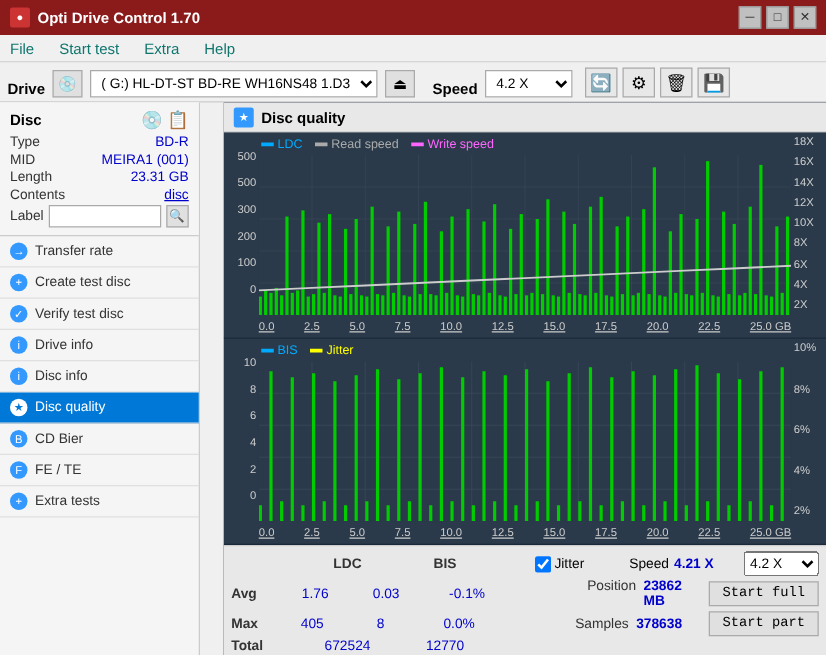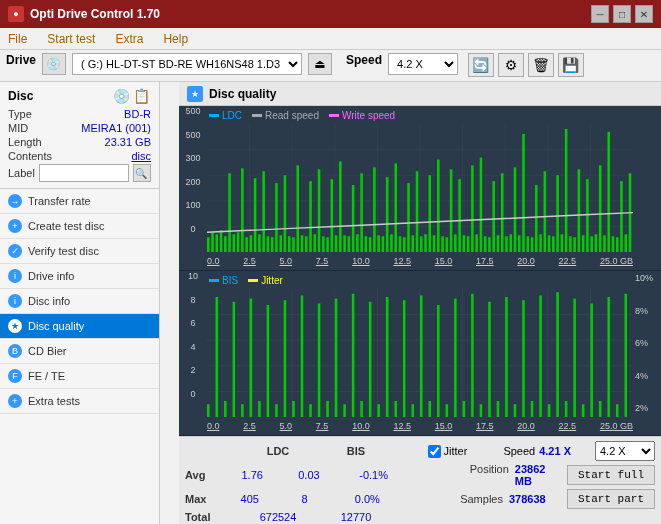--- a/index.html
+++ b/index.html
@@ -24,28 +24,28 @@
     
     .menubar {
       background: #f0f0f0;
       border-bottom: 1px solid #ccc;
       display: flex;
       align-items: center;
       padding: 2px 4px;
       height: 22px;
       gap: 12px;
     }
-    .menubar-item { font-size: 12px; color: #a16207; cursor: pointer; padding: 2px 4px; }
+    .menubar-item { font-size: 12px; color: #0f766e; cursor: pointer; padding: 2px 4px; }
 
     
     .drivebar {
       background: #f0f0f0;
       border-bottom: 1px solid #ccc;
       display: flex;
-      align-items: flex-start;
+      align-items: flex-end;
       padding: 3px 6px;
       height: 32px;
       gap: 6px;
     }
     .drive-label { font-weight: bold; font-size: 12px; }
     .drive-select {
       background: white;
       border: 1px solid #aaa;
       padding: 2px 4px;
       font-size: 11px;
@@ -123,21 +123,21 @@
 
     
     .chart-legend {
       position: absolute; top: 4px; left: 30px;
       display: flex; gap: 10px; font-size: 10px; z-index: 10;
     }
     .legend-item { display: flex; align-items: center; gap: 3px; }
     .legend-dot { width: 10px; height: 3px; }
 
     
-    .y-axis { position: absolute; left: 0; top: 0; bottom: 36px; width: 28px; display: flex; flex-direction: column; justify-content: space-between; align-items: center; padding: 0 2px; font-size: 9px; color: #ccc; }
+    .y-axis { position: absolute; left: 0; top: 0; bottom: 20px; width: 28px; display: flex; flex-direction: column; justify-content: space-between; align-items: flex-end; padding: 14px 2px; font-size: 9px; color: #ccc; }
     .y-axis-right { position: absolute; right: 0; top: 0; bottom: 20px; width: 28px; display: flex; flex-direction: column; justify-content: space-between; align-items: flex-start; padding: 2px 2px; font-size: 9px; color: #ccc; }
 
     
     .x-axis { position: absolute; bottom: 0; left: 28px; right: 28px; height: 18px; display: flex; justify-content: space-between; align-items: center; font-size: 9px; color: #ccc; text-decoration: underline; }
 
     
     .chart-plot { position: absolute; top: 18px; bottom: 18px; left: 28px; right: 28px; background: #2a3a4a; overflow: hidden; }
 
     
     .stats-area {
@@ -308,20 +308,31 @@
 
         <div class="y-axis">
           <span>500</span>
           <span>500</span>
           <span>300</span>
           <span>200</span>
           <span>100</span>
           <span>0</span>
         </div>
 
+        <div class="y-axis-right">
+          <span>18X</span>
+          <span>16X</span>
+          <span>14X</span>
+          <span>12X</span>
+          <span>10X</span>
+          <span>8X</span>
+          <span>6X</span>
+          <span>4X</span>
+          <span>2X</span>
+        </div>
 
         <div class="chart-plot">
           <svg viewBox="0 0 500 130" preserveAspectRatio="none">
 
             <line x1="0" y1="26" x2="500" y2="26" stroke="#3a4a5a" stroke-width="0.5"></line>
             <line x1="0" y1="52" x2="500" y2="52" stroke="#3a4a5a" stroke-width="0.5"></line>
             <line x1="0" y1="78" x2="500" y2="78" stroke="#3a4a5a" stroke-width="0.5"></line>
             <line x1="0" y1="104" x2="500" y2="104" stroke="#3a4a5a" stroke-width="0.5"></line>
 
             <line x1="50" y1="0" x2="50" y2="130" stroke="#3a4a5a" stroke-width="0.5"></line>

